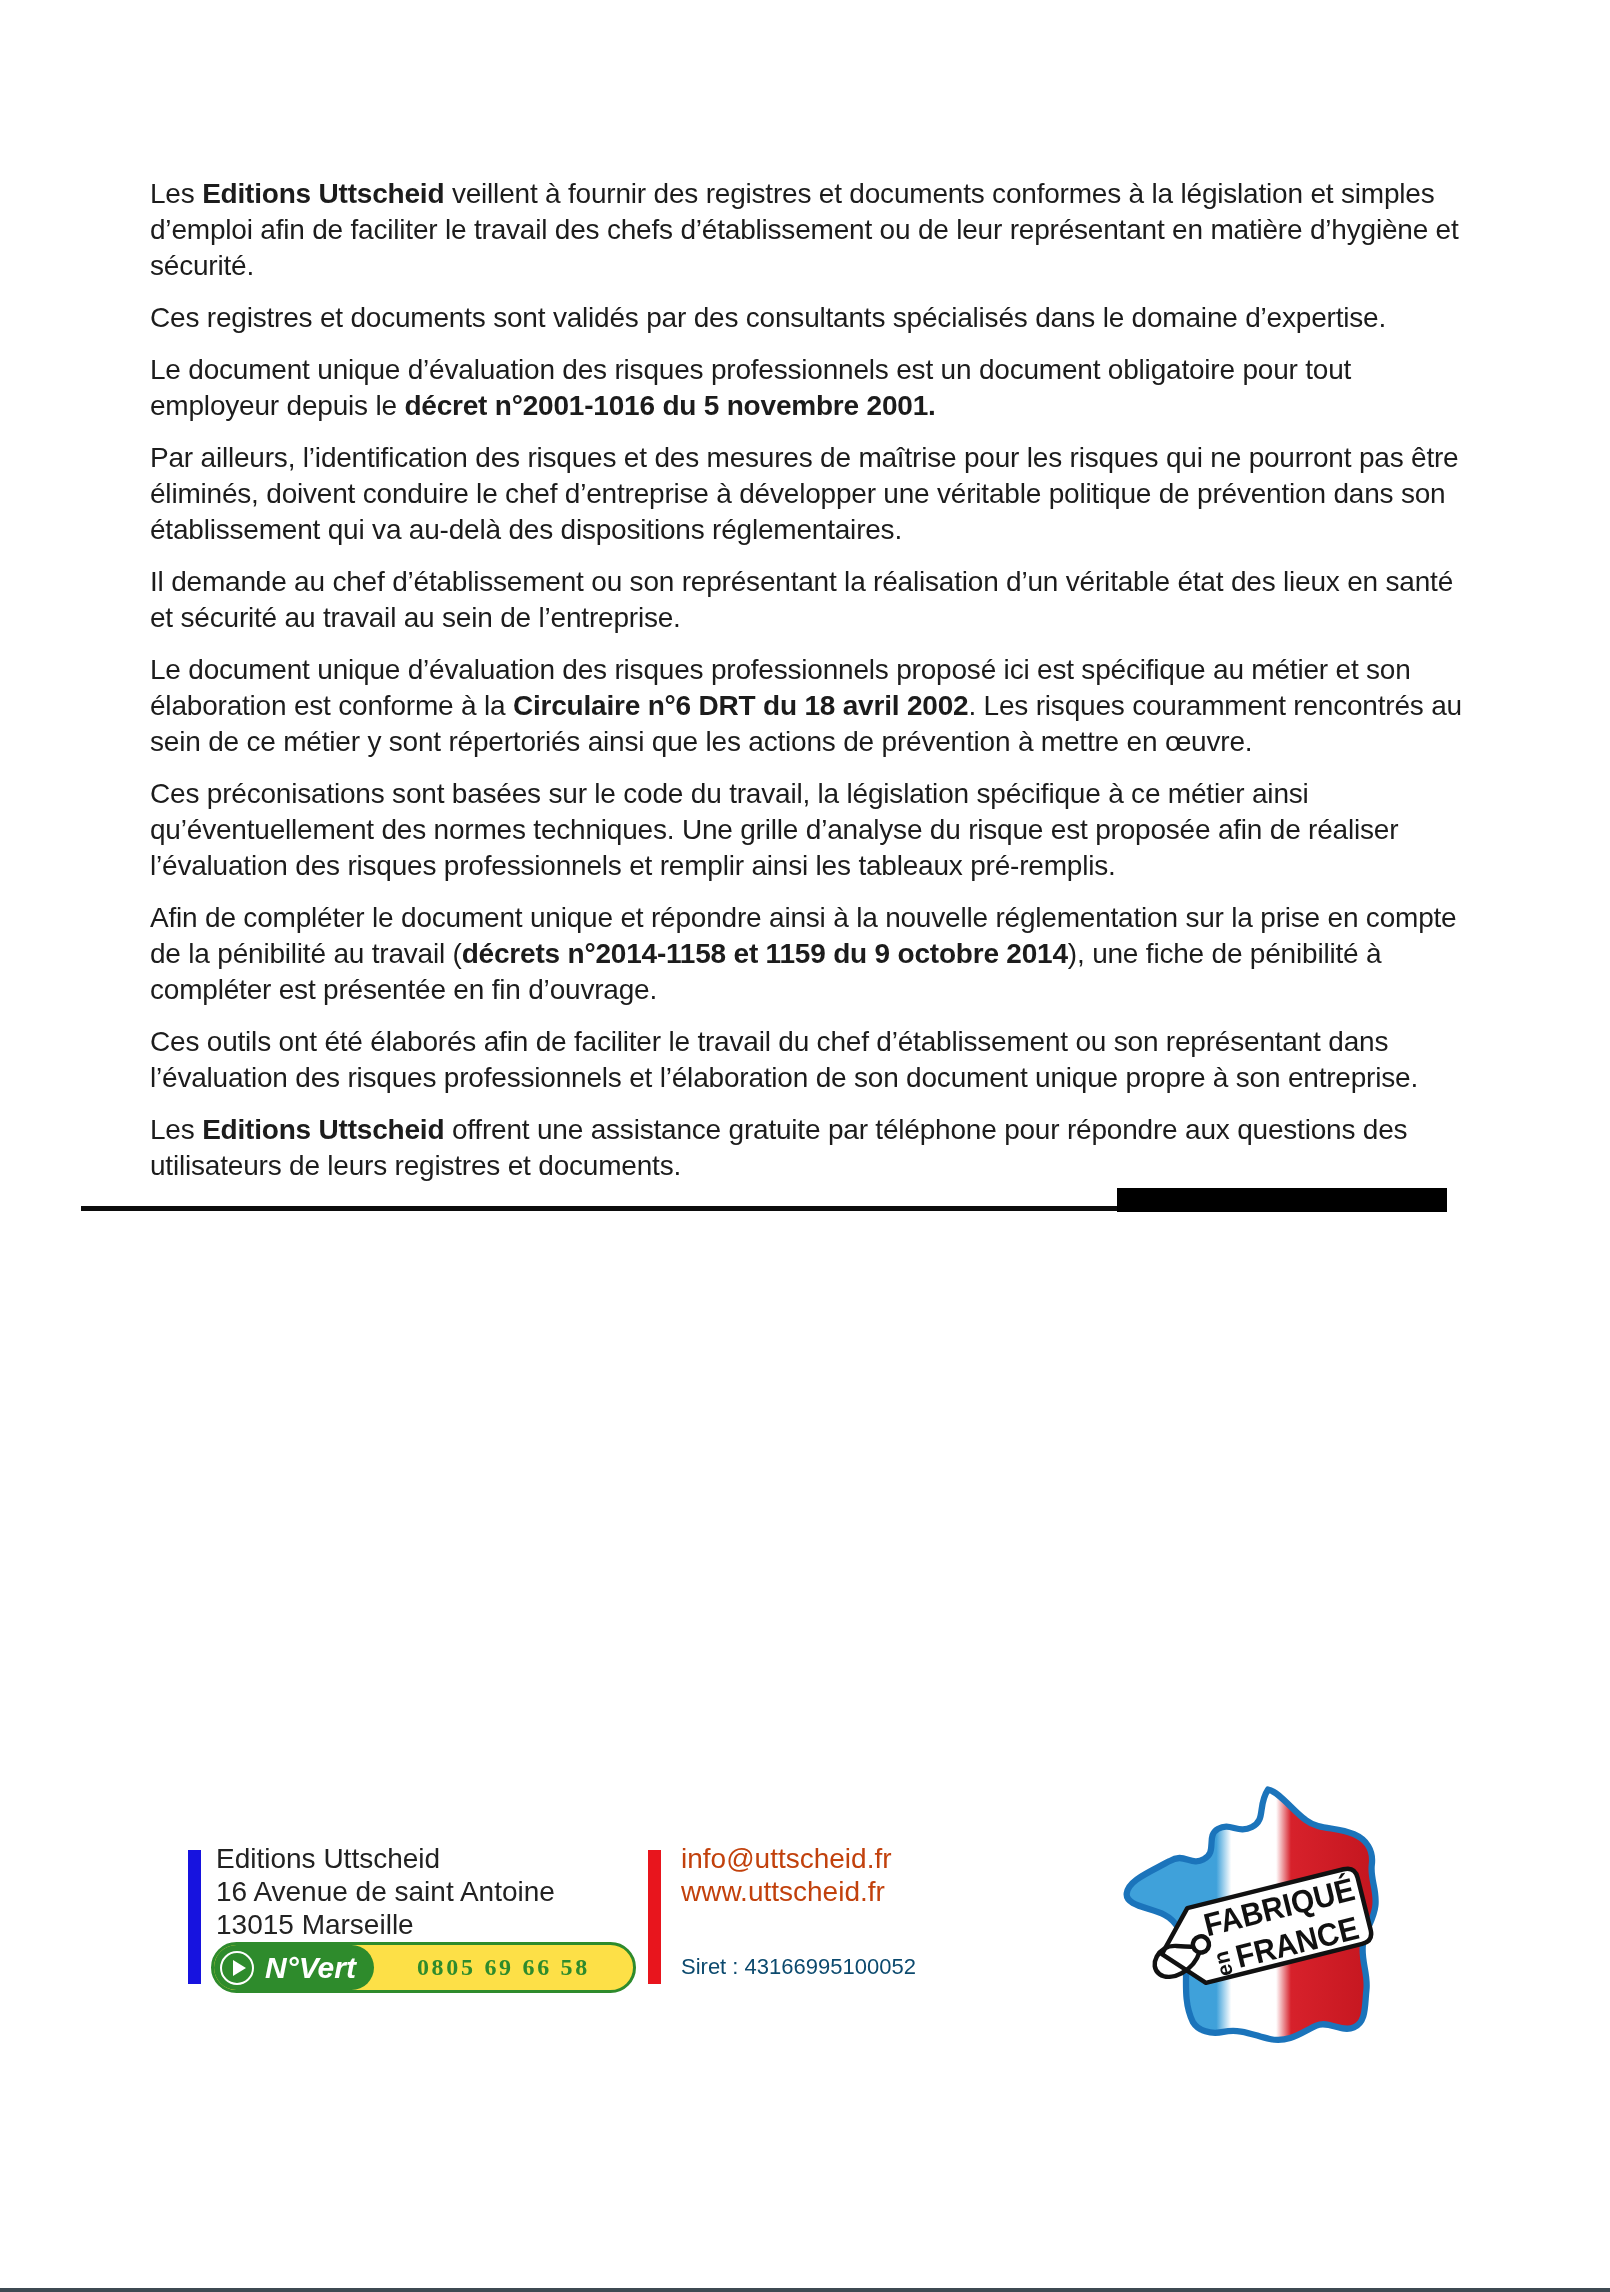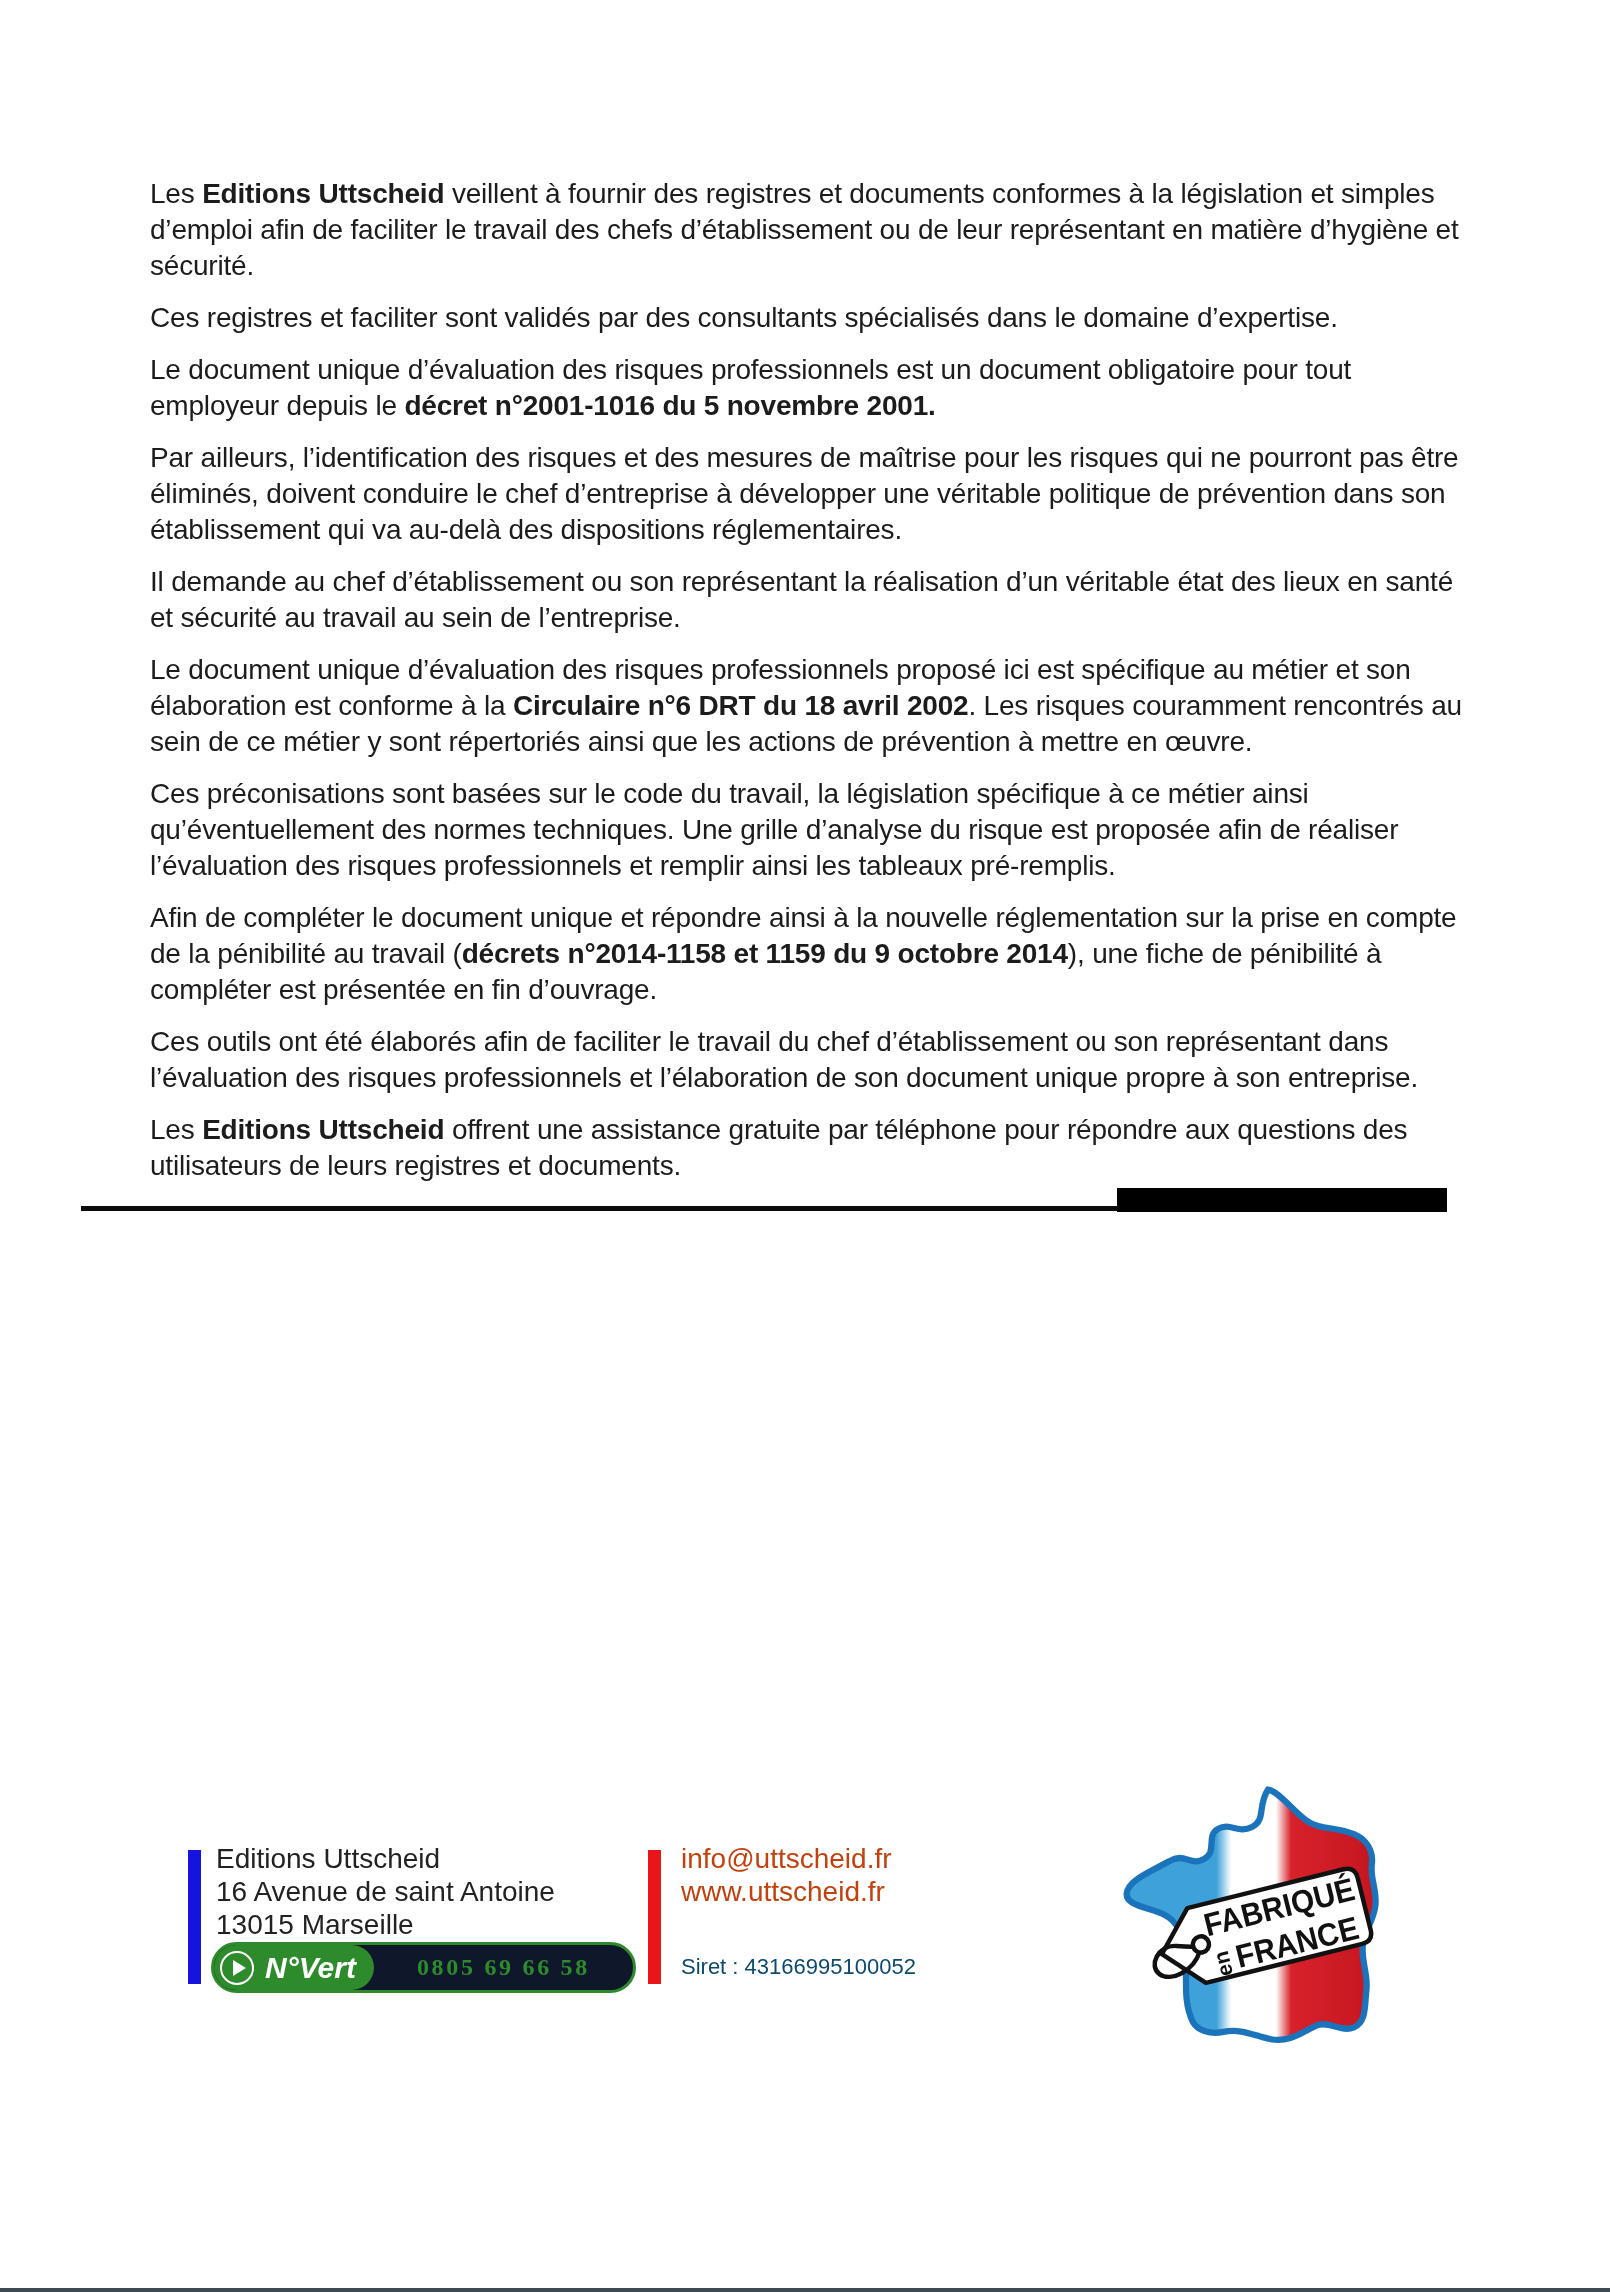--- a/index.html
+++ b/index.html
@@ -19,21 +19,21 @@
   .rule-thin{position:absolute;left:81px;top:1206px;width:1036px;height:5.4px;background:#0c0c0c;}
   .rule-thick{position:absolute;left:1117px;top:1188px;width:330px;height:24px;background:#000;}
   
   .bar-blue{position:absolute;left:188px;top:1850px;width:13.4px;height:134px;background:#1713df;}
   .bar-red{position:absolute;left:648px;top:1850px;width:13.4px;height:134px;background:#e8151d;}
   .addr{position:absolute;left:216px;top:1842px;font-size:28px;line-height:33px;color:#222;}
   .contact{position:absolute;left:681px;top:1842px;font-size:28px;line-height:33px;color:#c2410c;}
   .siret{position:absolute;left:681px;top:1954px;font-size:22px;color:#0c4a6e;}
   .nvert{
     position:absolute;left:211px;top:1942px;width:425px;height:51px;box-sizing:border-box;
-    border:3.6px solid #2e8b2c;border-radius:27px;background:#0f172a;display:flex;overflow:hidden;
+    border:3.6px solid #2e8b2c;border-radius:27px;background:#fde047;display:flex;overflow:hidden;
   }
   .nvert-left{
     background:#2e8b2c;display:flex;align-items:center;gap:10.7px;
     padding:0 18px 0 6.3px;border-radius:0 23px 23px 0;
   }
   .nvert-circle{
     width:30px;height:30px;border:2.7px solid #fff;border-radius:50%;background:#2e8b2c;
     display:flex;align-items:center;justify-content:center;flex:none;
   }
   .tri{width:0;height:0;border-top:8px solid transparent;border-bottom:8px solid transparent;
@@ -49,21 +49,21 @@
   
   .bottom-bar{position:absolute;left:0;bottom:0;width:100%;height:5.4px;background:#3d4a52;}
 </style>
 </head>
 <body>
 
 <main class="page">
 
   <section class="text-block">
     <p><span>Les </span><span class="b">Editions Uttscheid</span><span> veillent à fournir des registres et documents conformes à la législation et simples d’emploi afin de faciliter le travail des chefs d’établissement ou de leur représentant en matière d’hygiène et sécurité.</span></p>
-    <p><span>Ces registres et faciliter sont validés par des consultants spécialisés dans le domaine d’expertise.</span></p>
+    <p><span>Ces registres et documents sont validés par des consultants spécialisés dans le domaine d’expertise.</span></p>
     <p><span>Le document unique d’évaluation des risques professionnels est un document obligatoire pour tout employeur depuis le </span><span class="b">décret n°2001-1016 du 5 novembre 2001.</span></p>
     <p><span>Par ailleurs, l’identification des risques et des mesures de maîtrise pour les risques qui ne pourront pas être éliminés, doivent conduire le chef d’entreprise à développer une véritable politique de prévention dans son établissement qui va au-delà des dispositions réglementaires.</span></p>
     <p><span>Il demande au chef d’établissement ou son représentant la réalisation d’un véritable état des lieux en santé et sécurité au travail au sein de l’entreprise.</span></p>
     <p><span>Le document unique d’évaluation des risques professionnels proposé ici est spécifique au métier et son élaboration est conforme à la </span><span class="b">Circulaire n°6 DRT du 18 avril 2002</span><span>. Les risques couramment rencontrés au sein de ce métier y sont répertoriés ainsi que les actions de prévention  à mettre en œuvre.</span></p>
     <p><span>Ces préconisations sont basées sur le code du travail, la législation spécifique à ce métier ainsi qu’éventuellement des normes techniques. Une grille d’analyse du risque est proposée afin de réaliser l’évaluation des risques professionnels et remplir ainsi les tableaux pré-remplis.</span></p>
     <p><span>Afin de compléter le document unique et répondre ainsi à la nouvelle réglementation  sur la prise en compte de la pénibilité au travail (</span><span class="b">décrets n°2014-1158 et 1159 du 9 octobre 2014</span><span>), une fiche de pénibilité à compléter est présentée en fin d’ouvrage.</span></p>
     <p><span>Ces outils ont été élaborés afin de faciliter le travail du chef d’établissement ou son représentant dans l’évaluation des risques professionnels et l’élaboration de son document unique propre à son entreprise.</span></p>
     <p><span>Les </span><span class="b">Editions Uttscheid</span><span> offrent une assistance gratuite par téléphone pour répondre aux questions des utilisateurs de leurs registres et documents.</span></p>
   </section>
 

